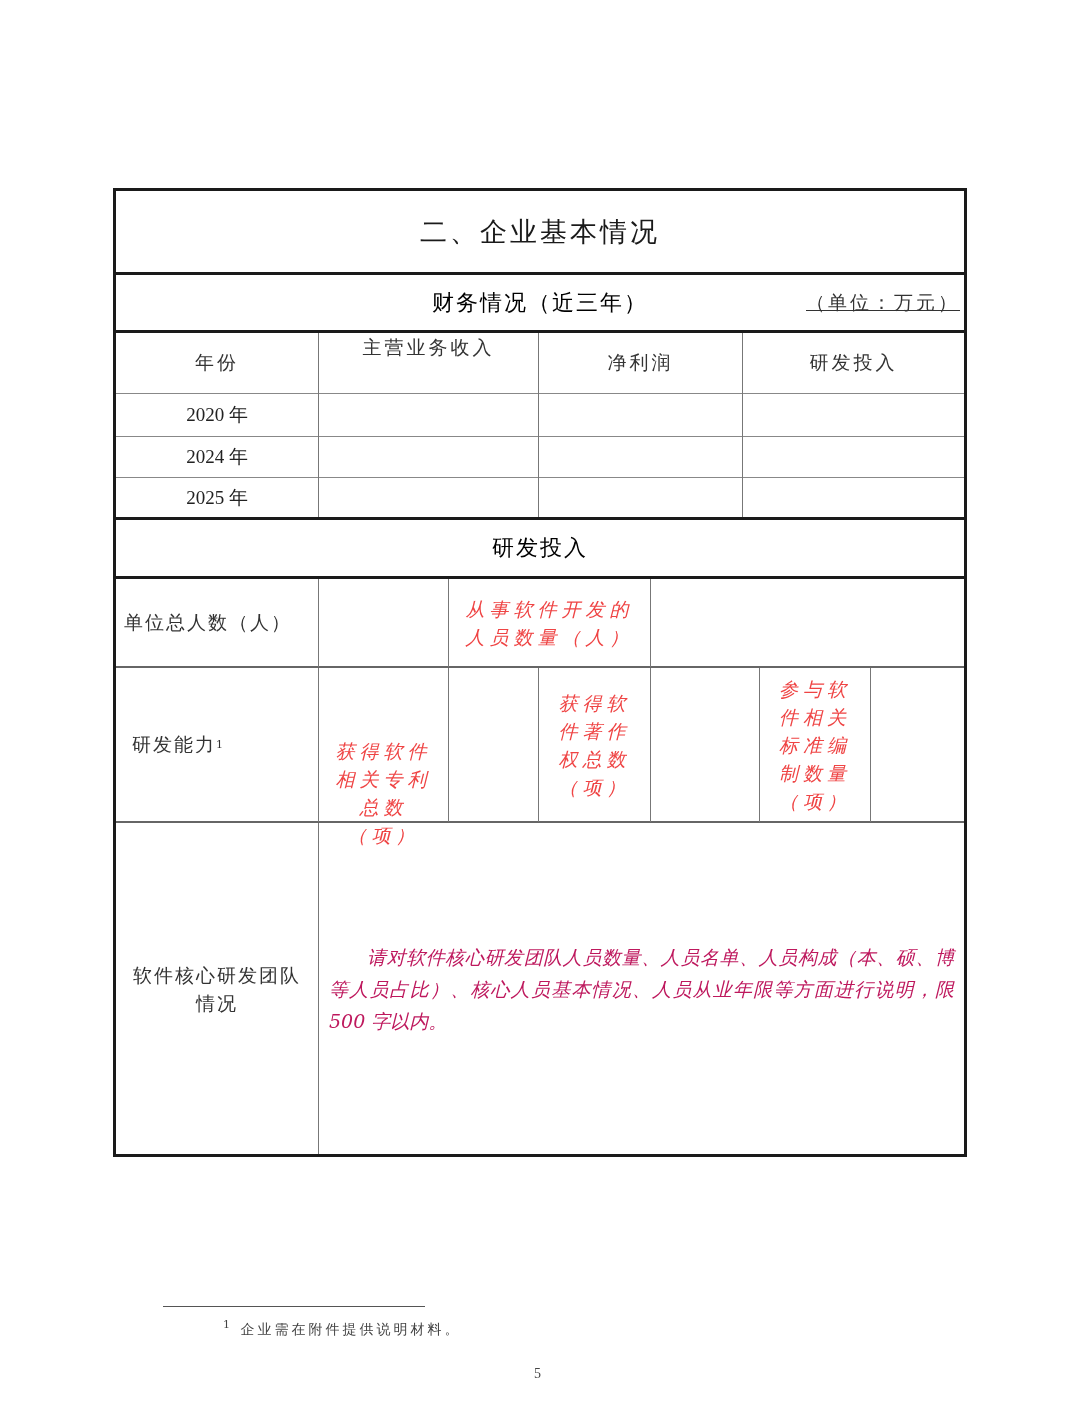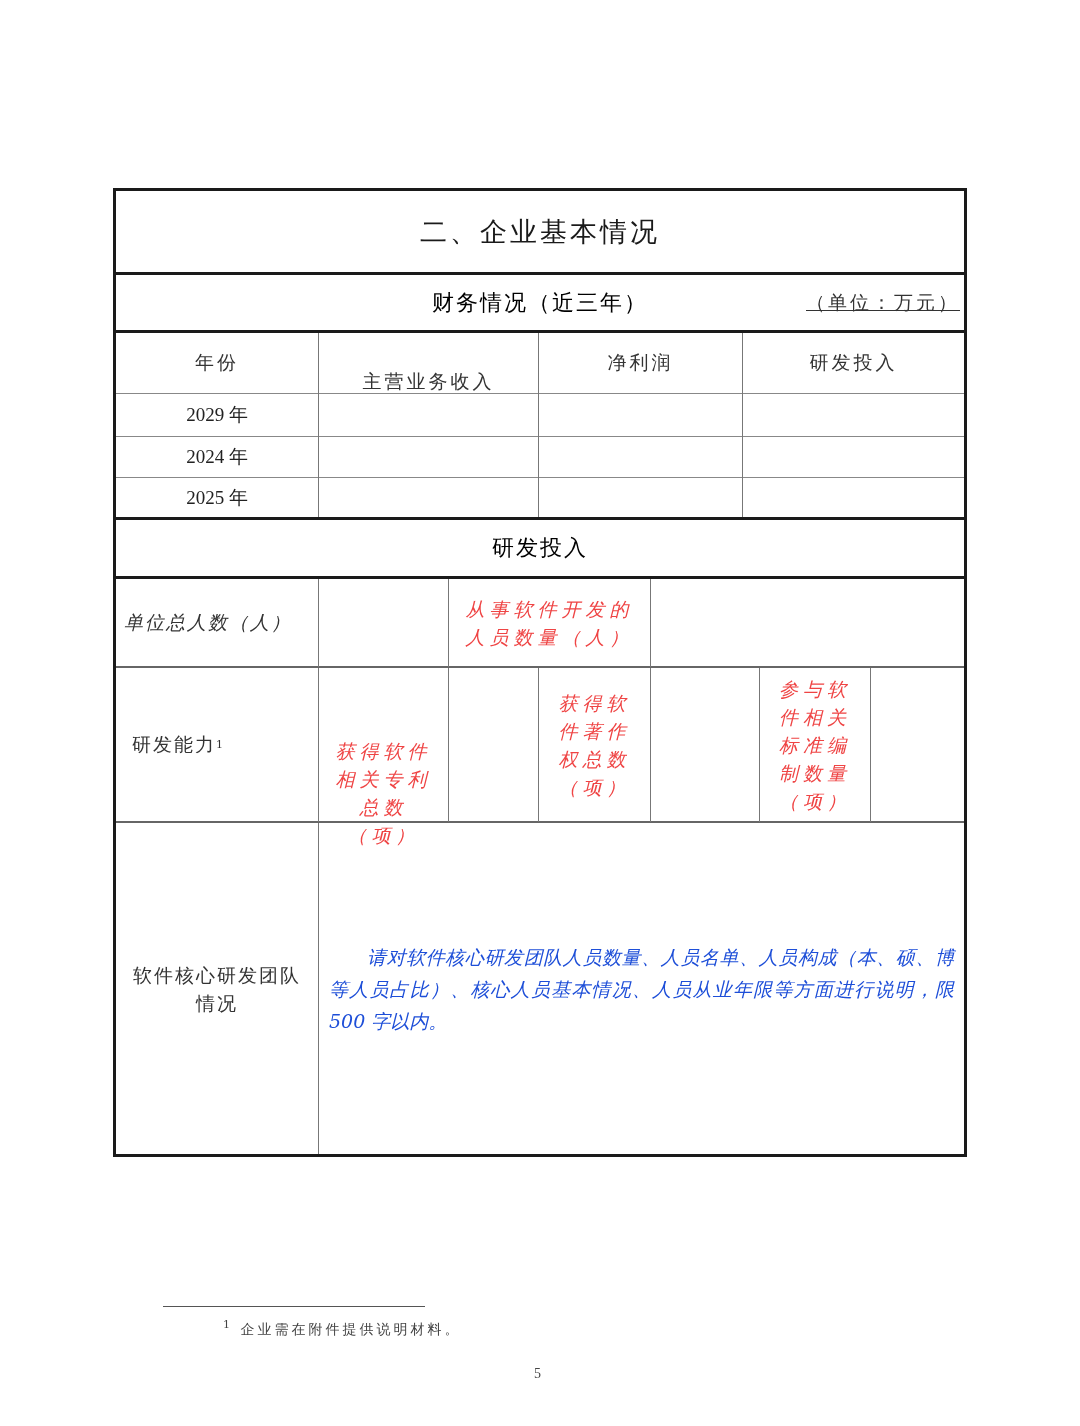--- a/index.html
+++ b/index.html
@@ -10,21 +10,21 @@
   .vl { position:absolute; width:1px; background:#777; }
   .hthin { position:absolute; height:1px; background:#888; }
   .cell { position:absolute; display:flex; align-items:center; justify-content:center; text-align:center; box-sizing:border-box; }
   .title { font-size:27px; letter-spacing:3px; color:#1a1a1a; }
   .sec { font-size:22px; letter-spacing:2px; color:#000000; }
   .hdr { font-size:19px; letter-spacing:3px; color:#333; }
   .yr { font-size:19px; color:#222; font-family:"Liberation Serif", serif; }
   .lbl { font-size:19px; color:#333; letter-spacing:2px; }
   .unit { font-size:19px; color:#333; letter-spacing:3px;text-decoration:underline; }
   .vtext { font-size:19px; color:#ef4444; letter-spacing:5px; line-height:28px; text-align:center;font-style:italic; }
-  .note { font-size:19px; font-style:italic; color:#1d4ed8; line-height:32px; text-align:justify; }
+  .note { font-size:19px; font-style:italic; color:#be185d; line-height:32px; text-align:justify; }
   .footline { position:absolute; left:163px; top:1306px; width:262px; height:1px; background:#555; }
   .footnote { position:absolute; left:195px; top:1318px; font-size:14px; color:#444; letter-spacing:3px;margin-left:28px; }
   .pagenum { position:absolute; left:534px; top:1366px; font-size:14px; color:#444; font-family:"Liberation Serif", serif; }
   sup { font-size:11px; }
 </style>
 </head>
 <body>
 
 <div class="tbl"></div>
 
@@ -55,42 +55,42 @@
 <div class="vl" style="left:870px;top:668px;height:154px;"></div>
 
 <div class="vl" style="left:318px;top:823px;height:331px;"></div>
 
 <div class="cell title" style="left:116px;top:191px;width:848px;height:81px;">二、企业基本情况</div>
 
 <div class="cell sec" style="left:116px;top:275px;width:848px;height:55px;">财务情况（近三年）</div>
 <div class="cell unit" style="left:800px;top:275px;width:160px;height:55px;justify-content:flex-end;">（单位：万元）</div>
 
 <div class="cell hdr" style="left:116px;top:333px;width:202px;height:60px;">年份</div>
-<div class="cell hdr" style="left:319px;top:352px;width:219px;height:60px;">主营业务收入</div>
+<div class="cell hdr" style="left:319px;top:318px;width:219px;height:60px;">主营业务收入</div>
 <div class="cell hdr" style="left:539px;top:333px;width:203px;height:60px;">净利润</div>
 <div class="cell hdr" style="left:743px;top:333px;width:221px;height:60px;">研发投入</div>
 
-<div class="cell yr" style="left:116px;top:394px;width:202px;height:42px;">2029 年</div>
+<div class="cell yr" style="left:116px;top:394px;width:202px;height:42px;">2020 年</div>
 <div class="cell" style="left:319px;top:394px;width:219px;height:42px;"></div>
 <div class="cell" style="left:539px;top:394px;width:203px;height:42px;"></div>
 <div class="cell" style="left:743px;top:394px;width:221px;height:42px;"></div>
 
 <div class="cell yr" style="left:116px;top:437px;width:202px;height:40px;">2024 年</div>
 <div class="cell" style="left:319px;top:437px;width:219px;height:40px;"></div>
 <div class="cell" style="left:539px;top:437px;width:203px;height:40px;"></div>
 <div class="cell" style="left:743px;top:437px;width:221px;height:40px;"></div>
 
 <div class="cell yr" style="left:116px;top:478px;width:202px;height:39px;">2025 年</div>
 <div class="cell" style="left:319px;top:478px;width:219px;height:39px;"></div>
 <div class="cell" style="left:539px;top:478px;width:203px;height:39px;"></div>
 <div class="cell" style="left:743px;top:478px;width:221px;height:39px;"></div>
 
 <div class="cell sec" style="left:116px;top:520px;width:848px;height:56px;">研发投入</div>
 
-<div class="cell lbl" style="left:116px;top:579px;width:202px;height:87px;justify-content:flex-start;padding-left:8px;font-style:italic;">单位总人数（人）</div>
+<div class="cell lbl" style="left:116px;top:579px;width:202px;height:87px;justify-content:flex-start;padding-left:8px;">单位总人数（人）</div>
 <div class="cell" style="left:319px;top:579px;width:129px;height:87px;"></div>
 <div class="cell vtext" style="left:449px;top:579px;width:201px;height:87px;padding:0 8px;justify-content:flex-start;">从事软件开发的人员数量（人）</div>
 <div class="cell" style="left:651px;top:579px;width:313px;height:87px;"></div>
 
 <div class="cell lbl" style="left:116px;top:668px;width:202px;height:153px;justify-content:flex-start;padding-left:16px;">
   <span>研发能力</span>
     <sup>1</sup>
 </div>
 <div class="cell vtext" style="left:319px;top:668px;width:129px;height:153px;padding:0 10px;margin-top:48px;">获得软件相关专利总数（项）</div>
 <div class="cell" style="left:449px;top:668px;width:89px;height:153px;"></div>

